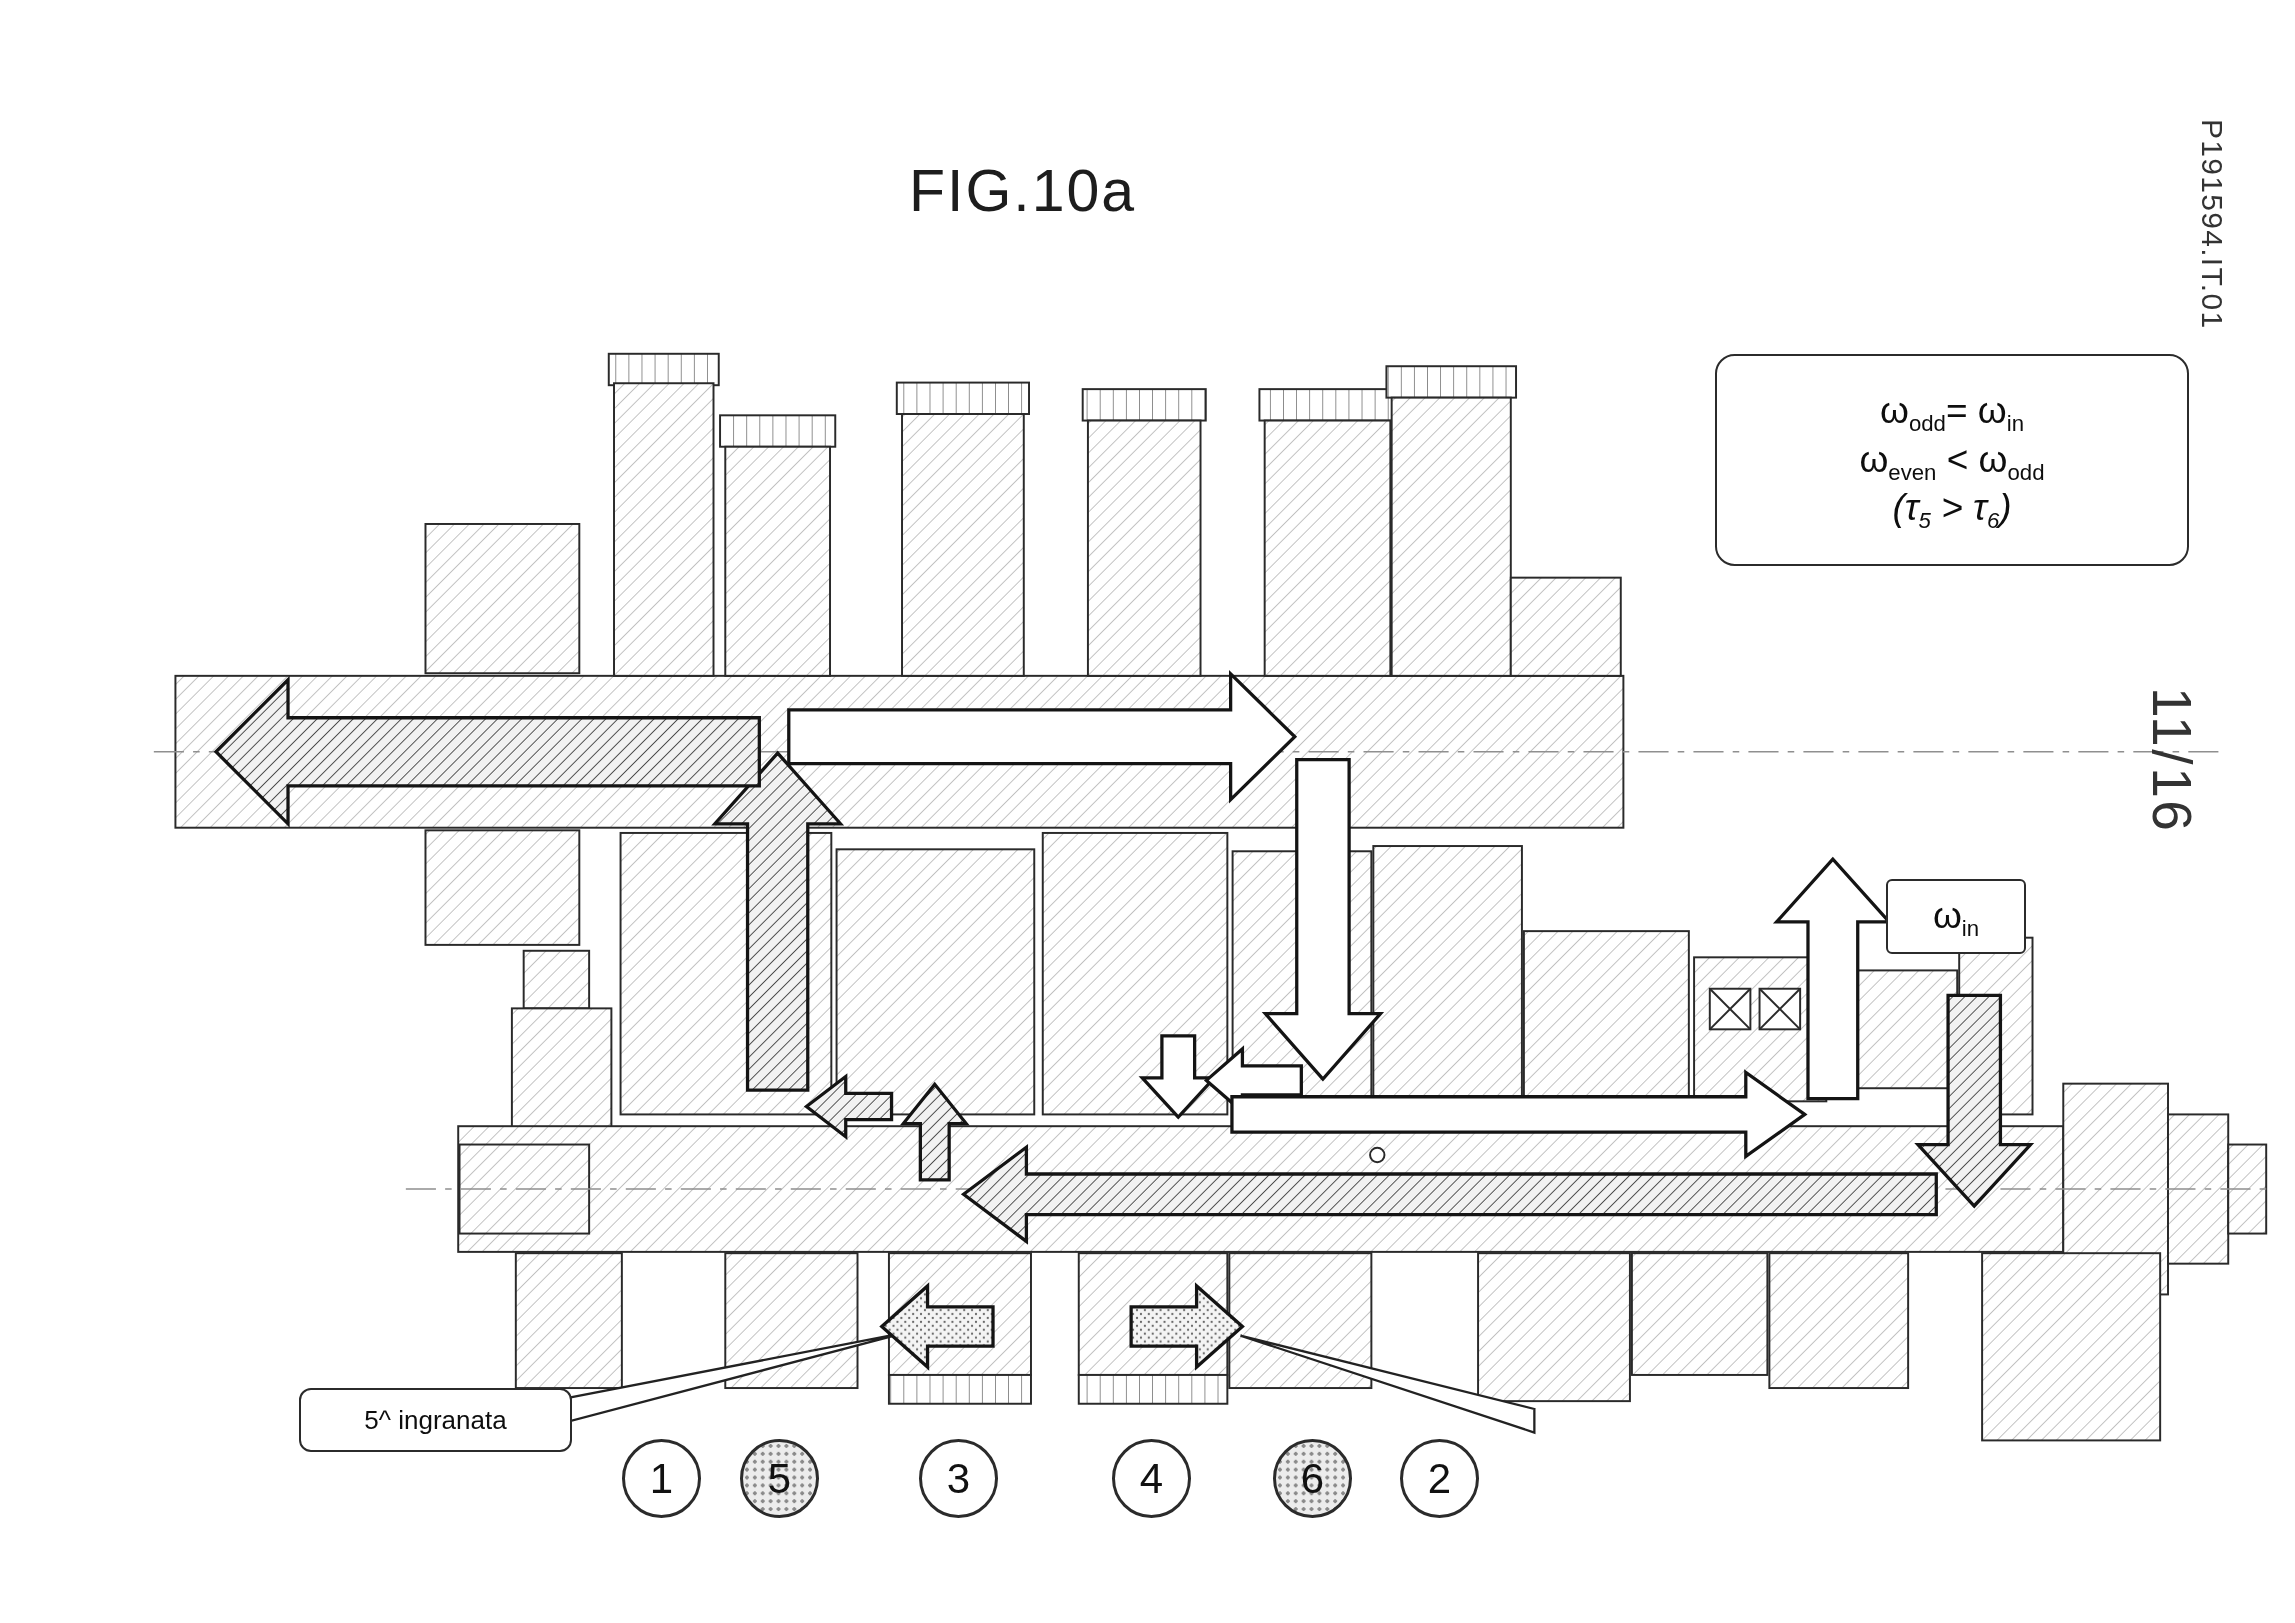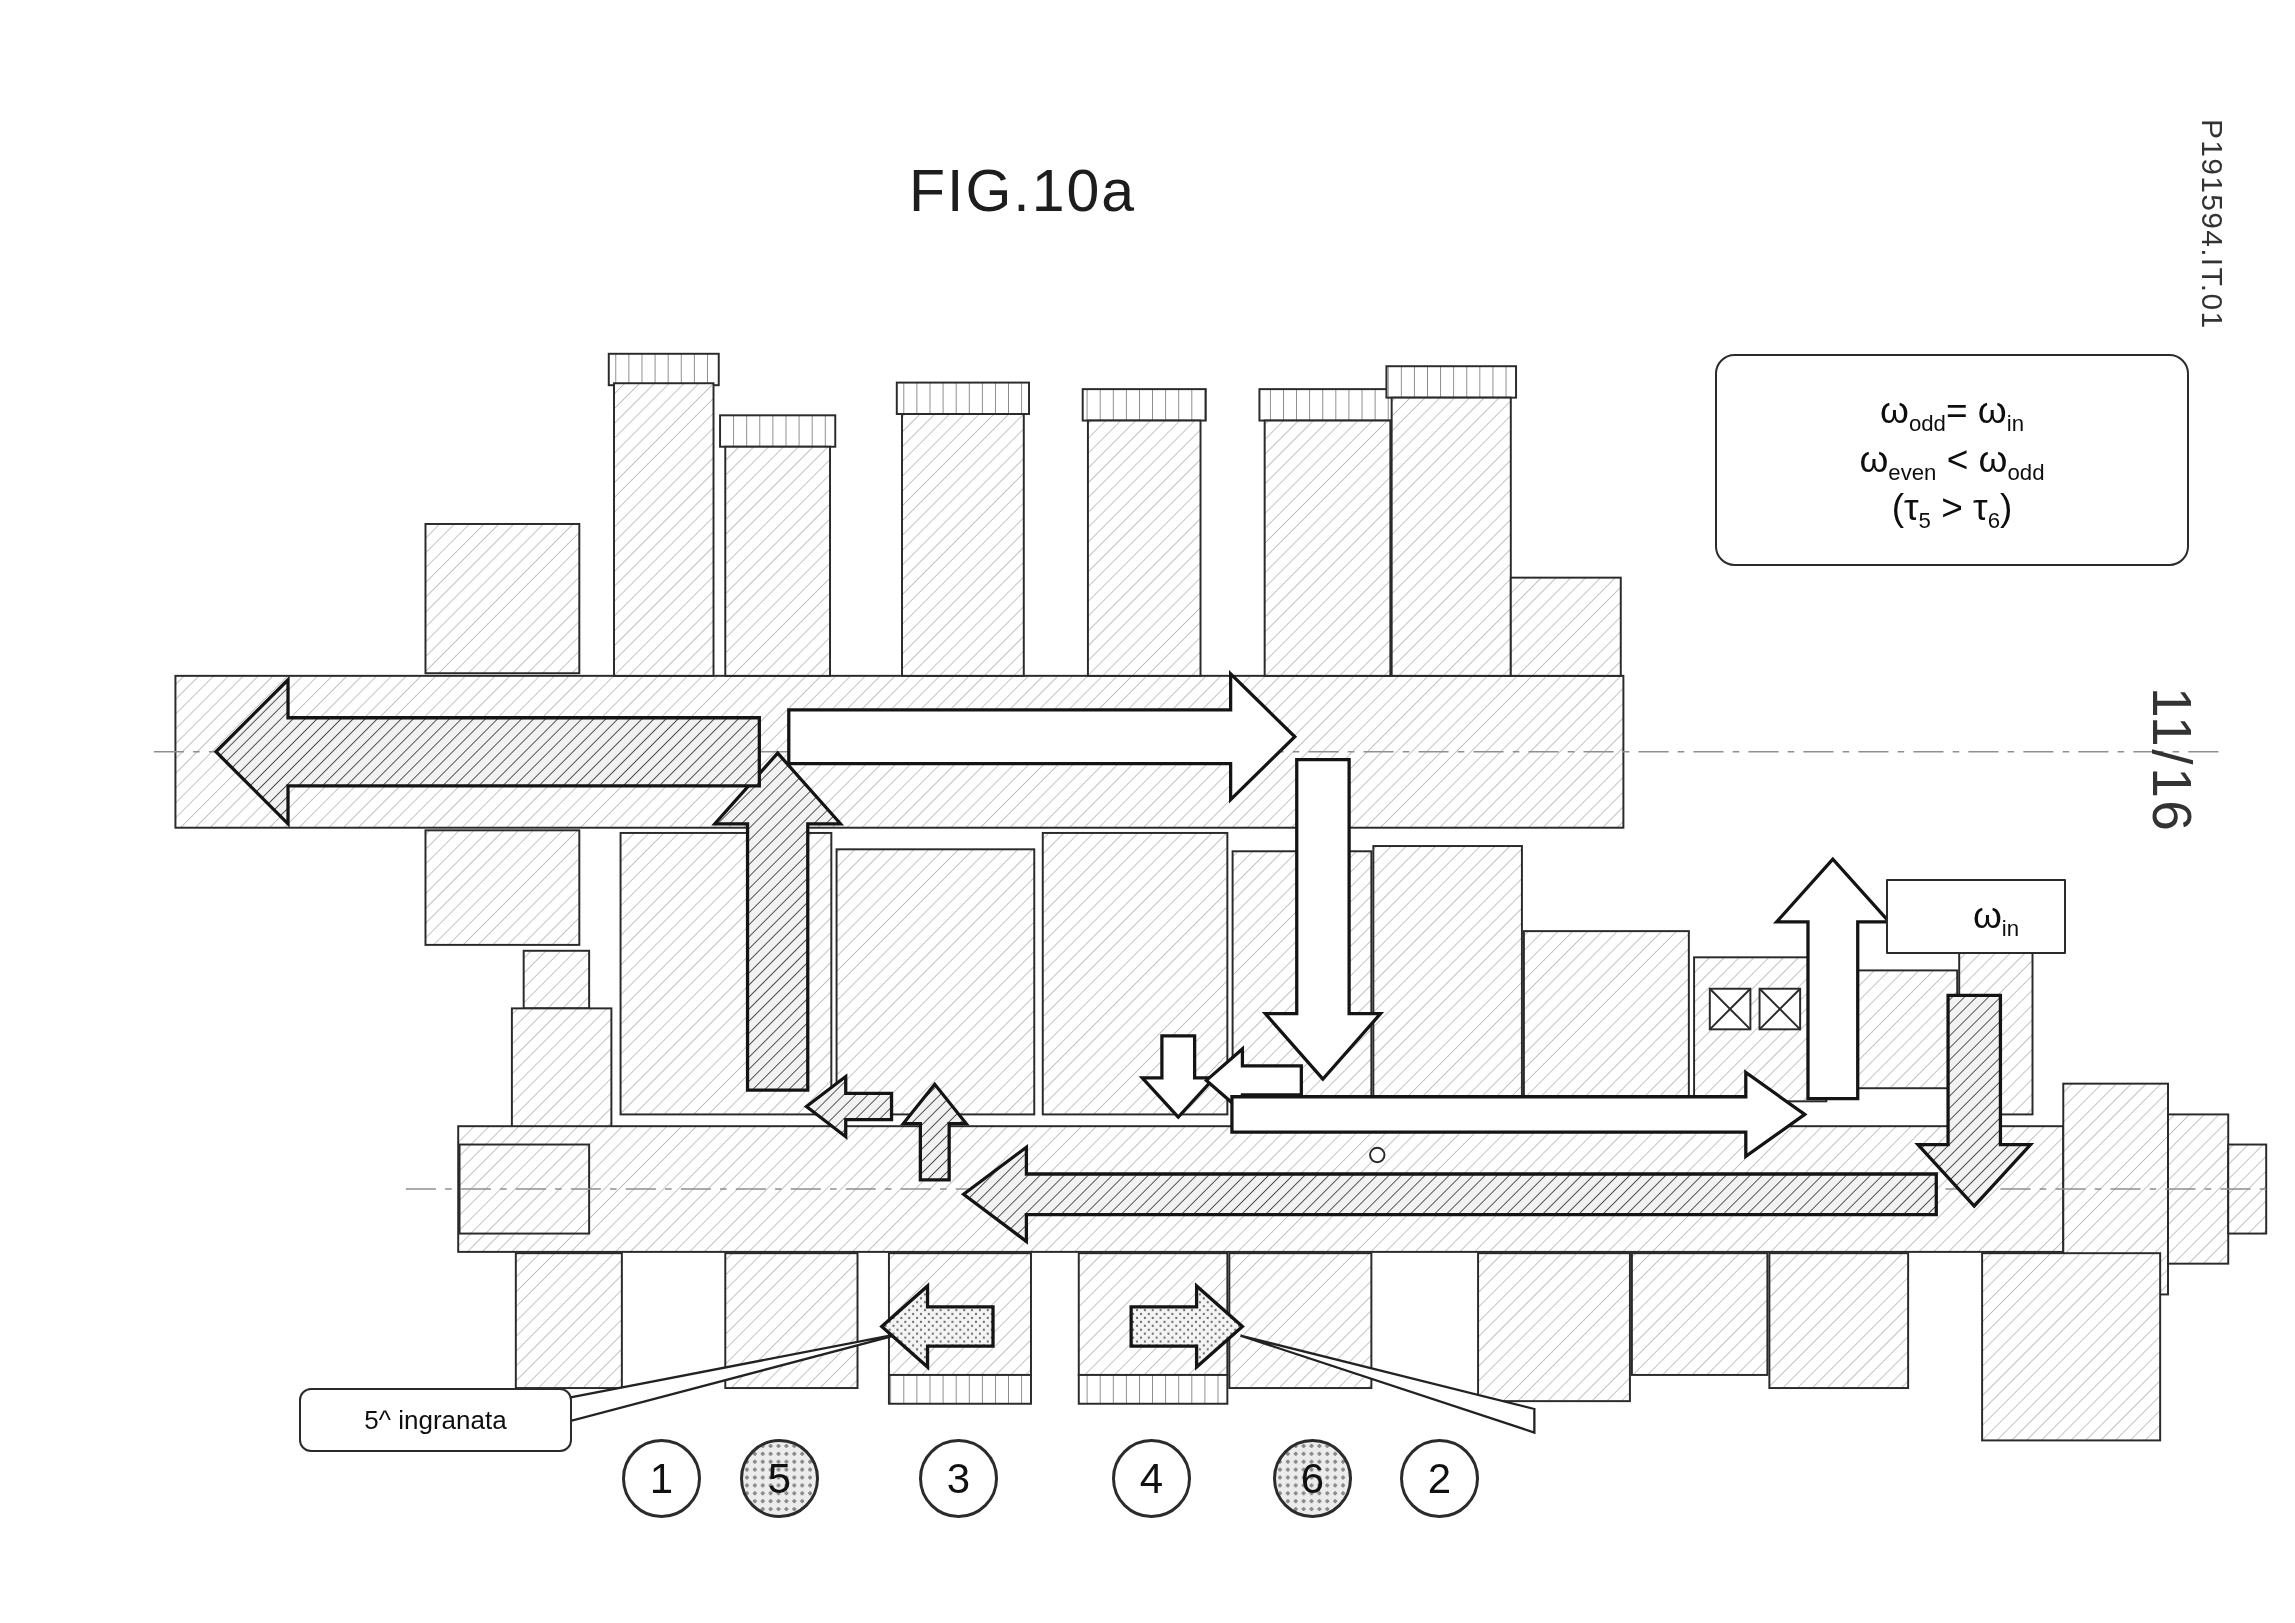--- a/index.html
+++ b/index.html
@@ -10,21 +10,21 @@
   .abs{position:absolute;z-index:6;}
   .title{font-size:59px;letter-spacing:2px;color:#1d1d1d;}
   .vtext{writing-mode:vertical-rl;text-orientation:mixed;color:#333;white-space:nowrap;}
 
   .box{position:absolute;background:#fff;border:2.6px solid #2b2b2b;border-radius:11.8px;
        display:flex;flex-direction:column;align-items:center;justify-content:center;
        font-size:37px;color:#0e0e0e;z-index:5;}
   .box .fline{display:block;line-height:1.32;white-space:nowrap;}
   sub{font-size:0.6em;line-height:0;}
   .label-box{border-radius:12px;font-size:26px;padding:0 9px;}
-  .italic{}
+  .italic{font-style:italic;}
 
   .circ{position:absolute;width:73px;height:73px;border:3.3px solid #2b2b2b;border-radius:50%;
         display:flex;align-items:center;justify-content:center;font-size:42px;background:#fff;z-index:5;}
   .circ.shaded{background-color:#ececec;
         background-image:radial-gradient(#8a8a8a 1.6px,transparent 1.9px);
         background-size:7.9px 7.9px;}
 
   
   .pt{fill:url(#hatch);stroke:#2a2a2a;stroke-width:3;}
   .teeth{fill:url(#teeth);stroke:#2a2a2a;stroke-width:3;}
@@ -167,21 +167,21 @@
   <div class="abs vtext" style="left:2140px;top:687px;font-size:55px;letter-spacing:2.6px;">11/16</div>
 
   <div class="box" style="left:1715px;top:354px;width:470px;height:208px;border-radius:19.6px;">
     <span class="fline"><span>ω</span><sub>odd</sub><span>= ω</span><sub>in</sub></span>
     <span class="fline"><span>ω</span><sub>even</sub><span> &lt; ω</span><sub>odd</sub></span>
     <span class="fline italic"><span>(τ</span><sub>5</sub><span> &gt; τ</span><sub>6</sub><span>)</span></span>
   </div>
 
 
 
-  <div class="box" style="left:1886px;top:879px;width:136px;height:71px;border-radius:1px;padding-left:40px;">
+  <div class="box" style="left:1886px;top:879px;width:136px;height:71px;border-radius:6px;">
     <span class="fline"><span>ω</span><sub>in</sub></span>
   </div>
 
   <div class="box label-box" style="left:299px;top:1388px;width:251px;height:60px;">
     <span class="fline">5^ ingranata</span>
   </div>
 
   <div class="circ" style="left:622px;top:1439px;">
       <span>1</span>
     </div>

